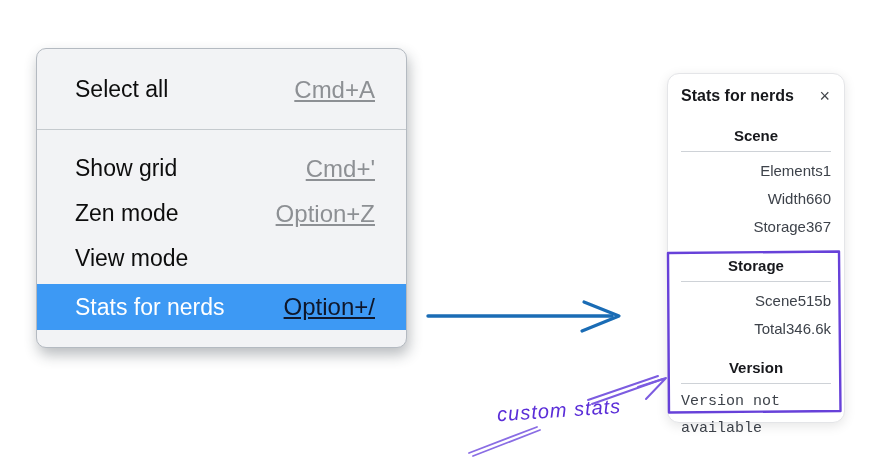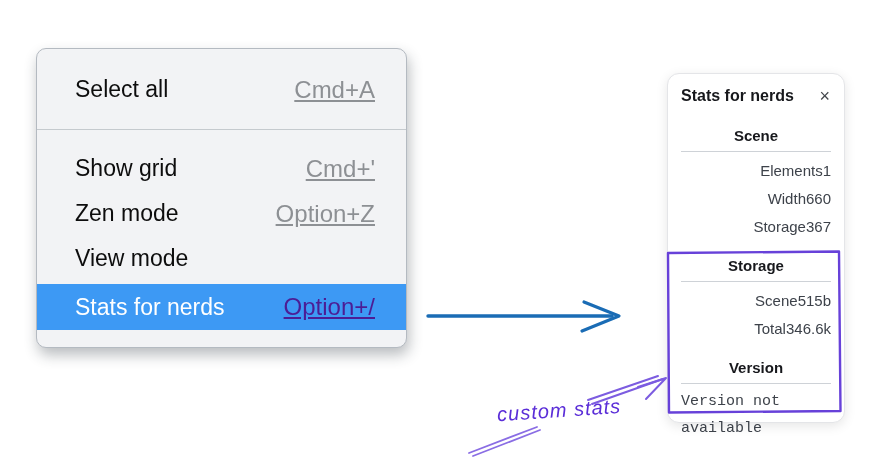--- a/index.html
+++ b/index.html
@@ -24,21 +24,21 @@
     height:45px;
     display:flex; align-items:center; justify-content:space-between;
     padding:0 31px 0 38px;
     cursor:default;
   }
   .menu-item .label { color:#0d0d0d; }
   .menu-item .shortcut { color:#8d9094; font-size:24px;text-decoration:underline; }
   .menu-divider { height:1px; background:#c5cace; margin:17px 0 16px; }
   .menu-item.selected { background:#3d99f4; height:46px; margin-top:3px; }
   .menu-item.selected .label { color:#ffffff; }
-  .menu-item.selected .shortcut { color:#4c1d95; }
+  .menu-item.selected .shortcut { color:#0f172a; }
 
   
   .stats-panel {
     position:absolute; left:667px; top:73px; width:178px; height:350px;
     background:#ffffff;
     border:1px solid #e4e5e8;
     border-radius:12px;
     box-shadow:0 3px 12px rgba(0,0,0,.10);
     padding:13px 13px 0;
     font-size:15px; color:#3d424a;

